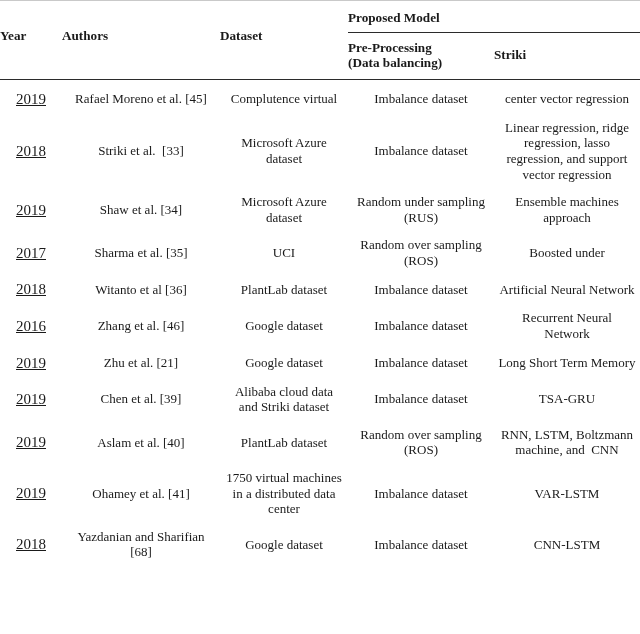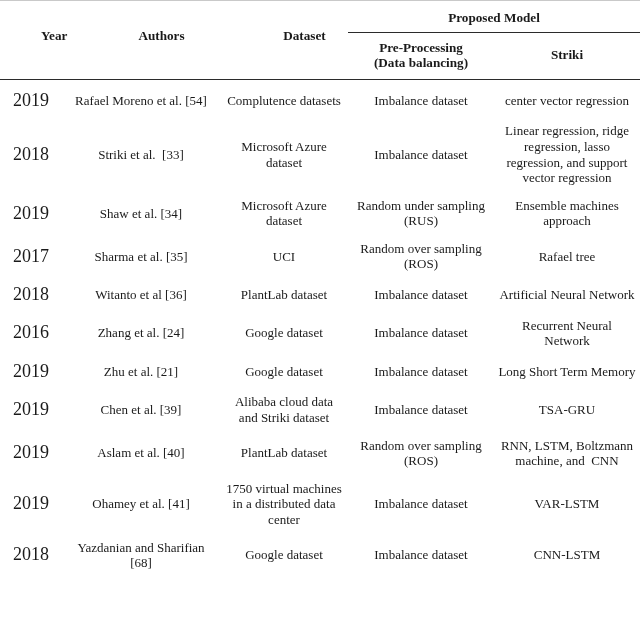--- a/index.html
+++ b/index.html
@@ -41,31 +41,30 @@
     border-top: 1.2px solid #c9c9c9;
     padding: 0;
     height: 2px;
     font-size: 0;
     line-height: 0;
   }
 
   
   th {
     font-weight: bold;
-    text-align: center;
+    text-align: left;
     vertical-align: middle;
     padding: 0;
     font-size: 13.2px;
     line-height: 1.18;
   }
 
   th.year-h, th.auth-h, th.data-h {
     vertical-align: middle;
     padding-bottom: 10px;
-    padding-left: 41px;
   }
 
   th.proposed-h {
     padding-top: 7px;
     padding-bottom: 6px;
     border-bottom: 1.6px solid #2b2b2b;
   }
 
   th.sub-h {
     padding-top: 7px;
@@ -84,21 +83,22 @@
   
   td {
     text-align: center;
     vertical-align: middle;
     padding: 6px 4px;
     font-size: 13px;
     line-height: 1.2;
     border: none;
   }
   td.year-c {
-    font-size: 18px;
+    font-size: 15px;
+    text-decoration: underline;
   }
 
   tbody tr:first-child > td {
     padding-top: 10px;
   }
 
   .nowrapish { white-space: pre-wrap; }
 </style>
 </head>
 <body>
@@ -130,22 +130,22 @@
         <th class="sub-h">
           <span>Pre-Processing</span><br>
           <span>(Data balancing)</span>
         </th>
         <th class="sub-h">Striki</th>
       </tr>
     </thead>
     <tbody>
         <tr>
           <td class="year-c nowrapish">2019</td>
-          <td class="auth-c nowrapish">Rafael Moreno et al. [54]</td>
-          <td class="data-c nowrapish">Complutence datasets</td>
+          <td class="auth-c nowrapish">Rafael Moreno et al. [45]</td>
+          <td class="data-c nowrapish">Complutence virtual</td>
           <td class="prep-c nowrapish">Imbalance dataset</td>
           <td class="model-c nowrapish">center vector regression</td>
         </tr>
         <tr>
           <td class="year-c nowrapish">2018</td>
           <td class="auth-c nowrapish">Striki et al.  [33]</td>
           <td class="data-c nowrapish">Microsoft Azure dataset</td>
           <td class="prep-c nowrapish">Imbalance dataset</td>
           <td class="model-c nowrapish">Linear regression, ridge regression, lasso regression, and support vector regression</td>
         </tr>
@@ -154,32 +154,32 @@
           <td class="auth-c nowrapish">Shaw et al. [34]</td>
           <td class="data-c nowrapish">Microsoft Azure dataset</td>
           <td class="prep-c nowrapish">Random under sampling (RUS)</td>
           <td class="model-c nowrapish">Ensemble machines approach</td>
         </tr>
         <tr>
           <td class="year-c nowrapish">2017</td>
           <td class="auth-c nowrapish">Sharma et al. [35]</td>
           <td class="data-c nowrapish">UCI</td>
           <td class="prep-c nowrapish">Random over sampling (ROS)</td>
-          <td class="model-c nowrapish">Rafael tree</td>
+          <td class="model-c nowrapish">Boosted under</td>
         </tr>
         <tr>
           <td class="year-c nowrapish">2018</td>
           <td class="auth-c nowrapish">Witanto et al [36]</td>
           <td class="data-c nowrapish">PlantLab dataset</td>
           <td class="prep-c nowrapish">Imbalance dataset</td>
           <td class="model-c nowrapish">Artificial Neural Network</td>
         </tr>
         <tr>
           <td class="year-c nowrapish">2016</td>
-          <td class="auth-c nowrapish">Zhang et al. [24]</td>
+          <td class="auth-c nowrapish">Zhang et al. [46]</td>
           <td class="data-c nowrapish">Google dataset</td>
           <td class="prep-c nowrapish">Imbalance dataset</td>
           <td class="model-c nowrapish">Recurrent Neural Network</td>
         </tr>
         <tr>
           <td class="year-c nowrapish">2019</td>
           <td class="auth-c nowrapish">Zhu et al. [21]</td>
           <td class="data-c nowrapish">Google dataset</td>
           <td class="prep-c nowrapish">Imbalance dataset</td>
           <td class="model-c nowrapish">Long Short Term Memory</td>

